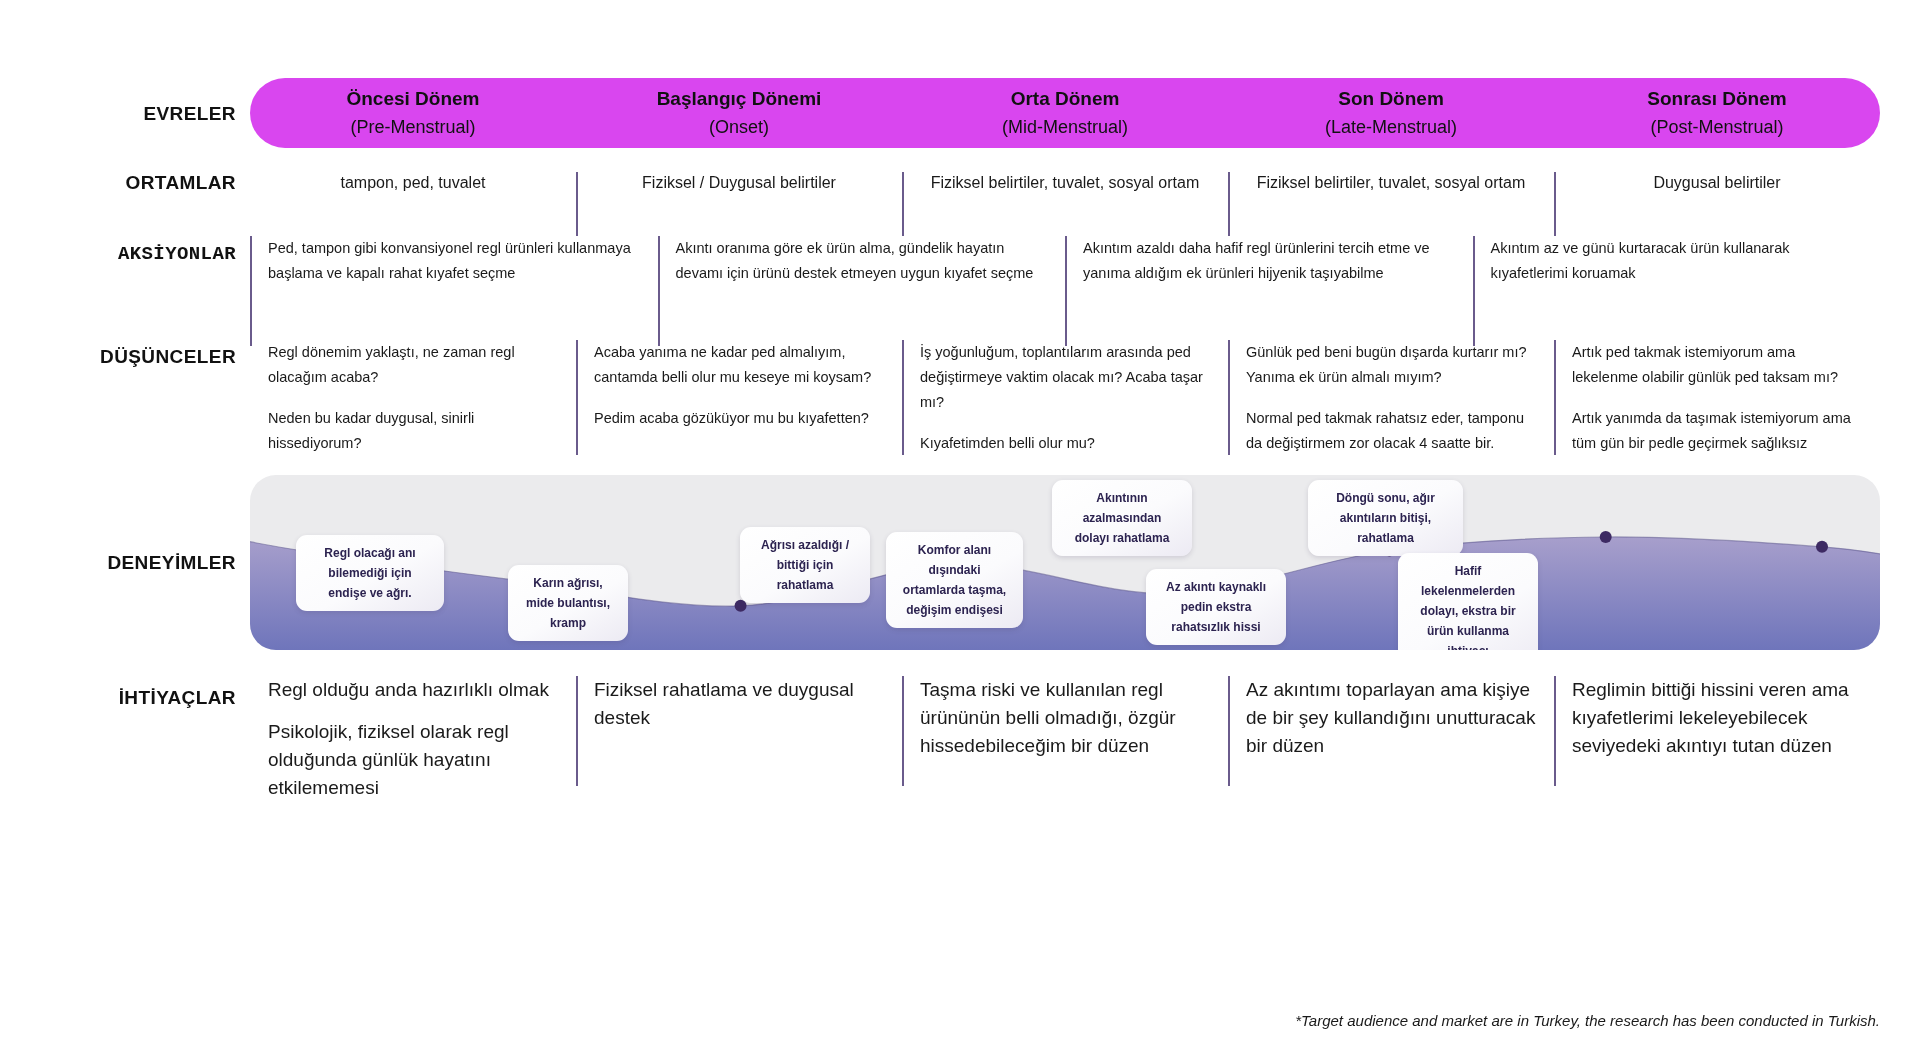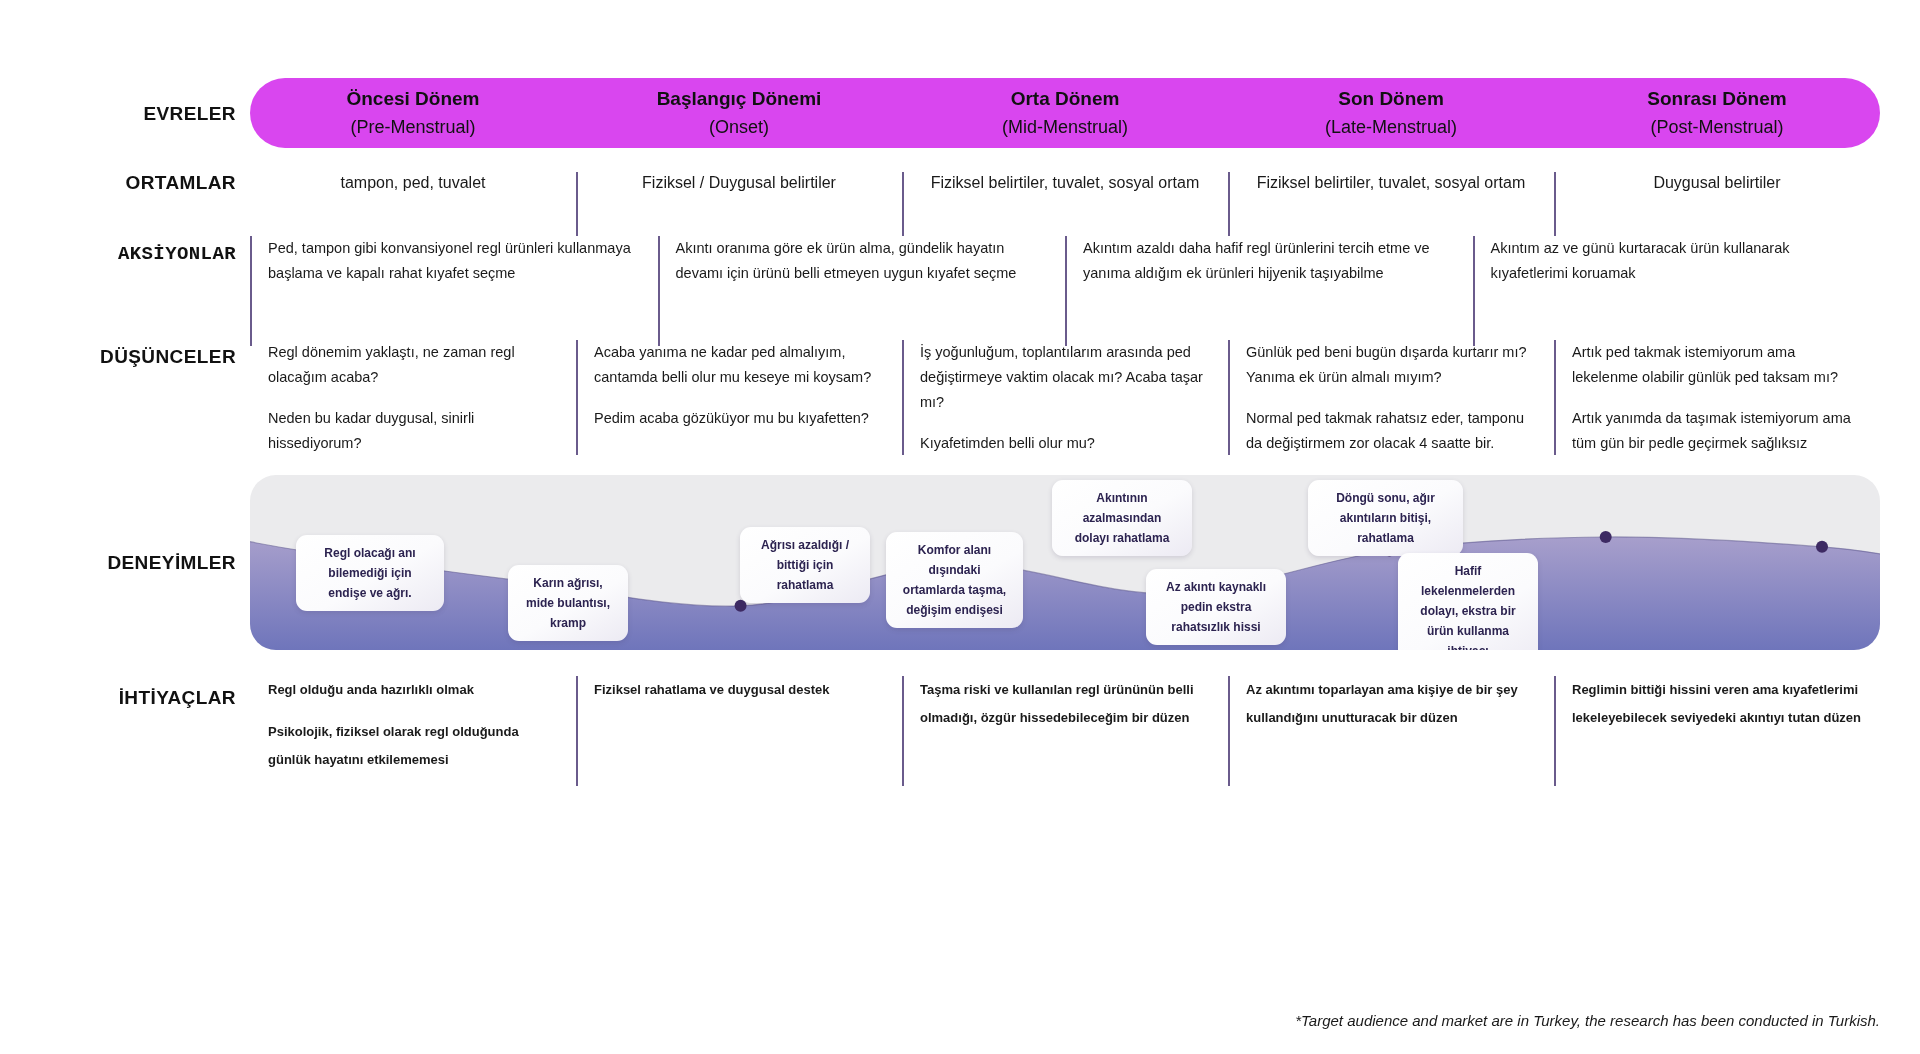--- a/index.html
+++ b/index.html
@@ -112,23 +112,22 @@
 
   
   #row-dusunceler { top: 340px; height: 110px; }
   #row-dusunceler .cell { height: 115px; }
   #row-dusunceler .cell p + p { margin-top: 16px; }
 
   
   #row-ihtiyaclar { top: 676px; height: 110px; }
   #row-ihtiyaclar .cell { height: 110px; }
   #row-ihtiyaclar .cell p {
-    font-size: 13px;
+    font-size: 19px;
     line-height: 28px;
-    font-weight: bold;
   }
   #row-ihtiyaclar .cell p + p { margin-top: 14px; }
 
   
   #experience-band {
     position: absolute;
     left: 250px;
     top: 475px;
     width: 1630px;
     height: 175px;
@@ -216,21 +215,21 @@
     <p>Duygusal belirtiler</p>
   </div>
 </div>
 
 <div class="row-label" style="top:243px;font-family:Liberation Mono, monospace;">AKSİYONLAR</div>
 <div class="grid-row" id="row-aksiyonlar">
   <div class="cell divided">
     <p>Ped, tampon gibi konvansiyonel regl ürünleri kullanmaya başlama ve kapalı rahat kıyafet seçme</p>
   </div>
   <div class="cell divided">
-    <p>Akıntı oranıma göre ek ürün alma, gündelik hayatın devamı için ürünü belli etmeyen uygun kıyafet seçme</p>
+    <p>Akıntı oranıma göre ek ürün alma, gündelik hayatın devamı için ürünü destek etmeyen uygun kıyafet seçme</p>
   </div>
   <div class="cell divided">
     <p>Akıntım azaldı daha hafif regl ürünlerini tercih etme ve yanıma aldığım ek ürünleri hijyenik taşıyabilme</p>
   </div>
   <div class="cell divided">
     <p>Akıntım az ve günü kurtaracak ürün kullanarak kıyafetlerimi koruamak</p>
   </div>
 </div>
 
 <div class="row-label" style="top:346px;">DÜŞÜNCELER</div>

